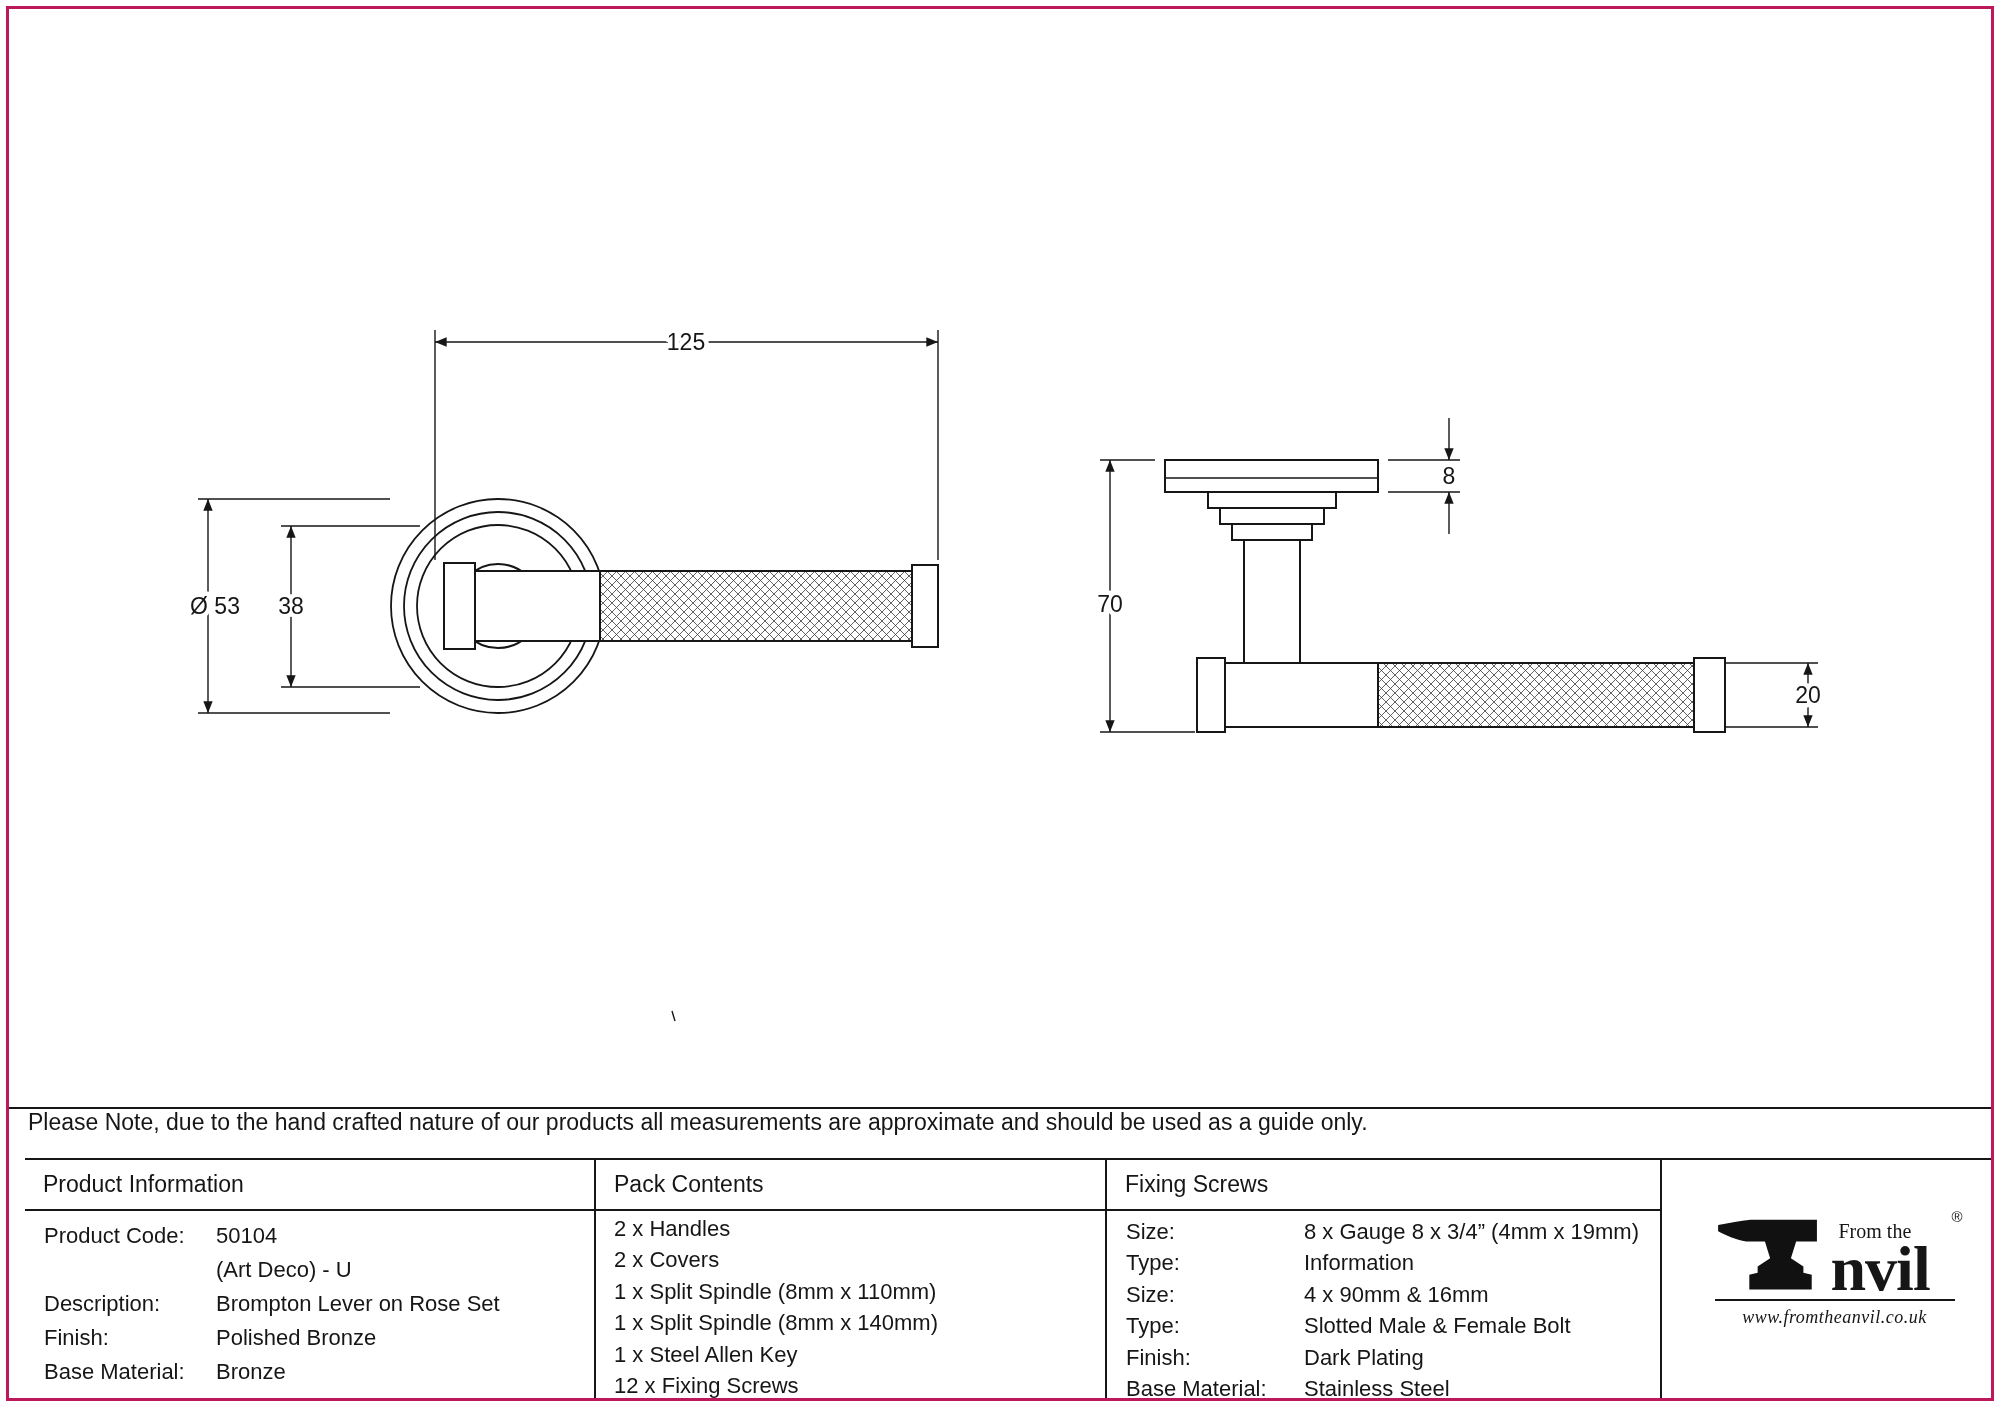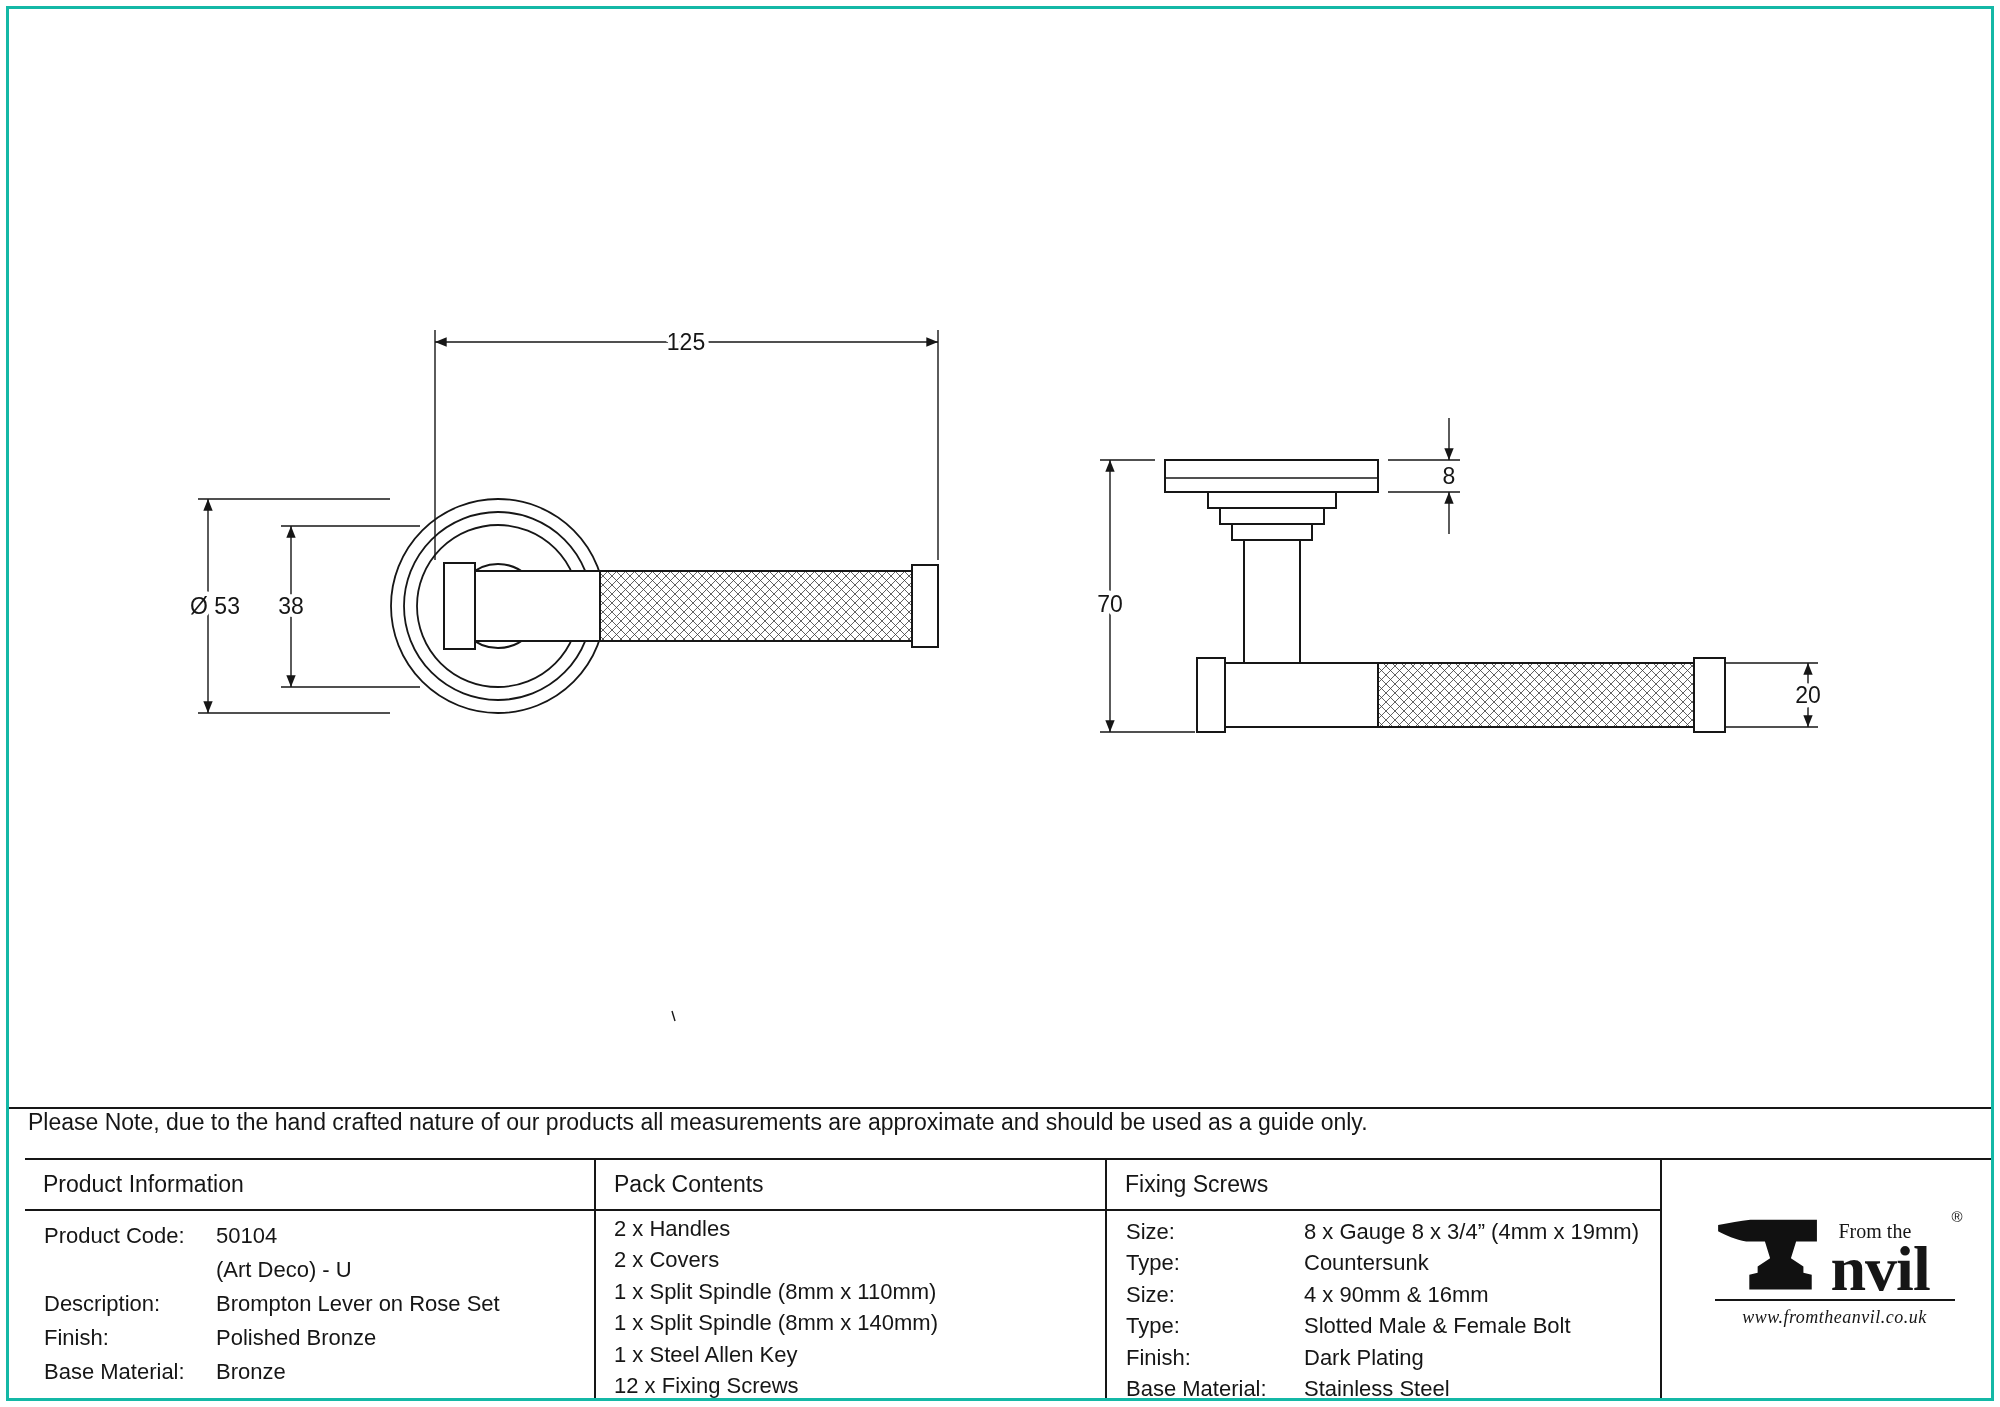--- a/index.html
+++ b/index.html
@@ -1,19 +1,19 @@
 <!DOCTYPE html>
 <html><head>
 <meta charset="utf-8">
 <style>
   *{margin:0;padding:0;box-sizing:border-box}
   html,body{width:2000px;height:1407px;background:#fff;color:#161616;
     font-family:"Liberation Sans",sans-serif;}
   .page{position:absolute;left:6px;top:6px;width:1988px;height:1395px;
-    border:3px solid #14b8a6;background:#fff;overflow:hidden}
+    border:3px solid #be185d;background:#fff;overflow:hidden}
 
   
   .drawing-svg{position:absolute;left:0;top:0}
   .thin{stroke:#161616;stroke-width:1.4;fill:none}
   .ring{stroke:#161616;stroke-width:1.8;fill:none}
   .shape{stroke:#161616;stroke-width:2;fill:#fff}
   .knurl-rect{stroke:#161616;stroke-width:2;fill:url(#knurl)}
   .dim-text{font:23px "Liberation Sans",sans-serif;fill:#161616;text-anchor:middle;
     paint-order:stroke;stroke:#fff;stroke-width:9px;stroke-linejoin:round}
 
@@ -198,21 +198,21 @@
 
     <div class="col">
       <div class="col-header">Fixing Screws</div>
       <div class="col-body fs-body">
         <div class="kv-row">
           <span class="kv-label">Size:</span>
           <span class="kv-value">8 x Gauge 8 x 3/4” (4mm x 19mm)</span>
         </div>
         <div class="kv-row">
           <span class="kv-label">Type:</span>
-          <span class="kv-value">Countersunk</span>
+          <span class="kv-value">Information</span>
         </div>
         <div class="kv-row">
           <span class="kv-label">Size:</span>
           <span class="kv-value">4 x 90mm &amp; 16mm</span>
         </div>
         <div class="kv-row">
           <span class="kv-label">Type:</span>
           <span class="kv-value">Slotted Male &amp; Female Bolt</span>
         </div>
         <div class="kv-row">

